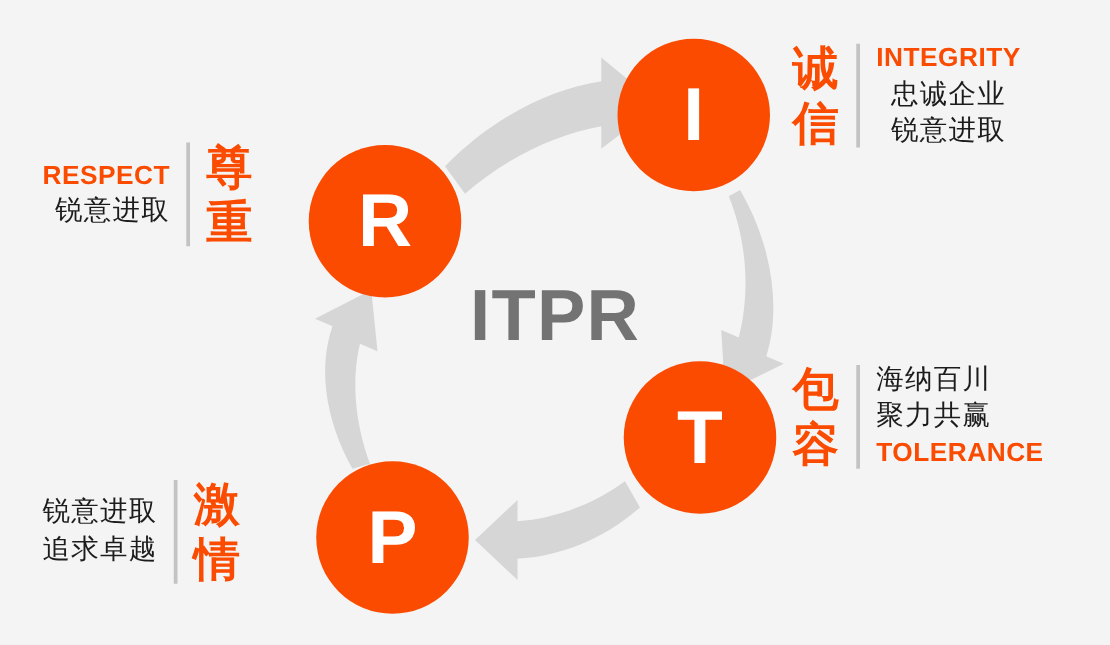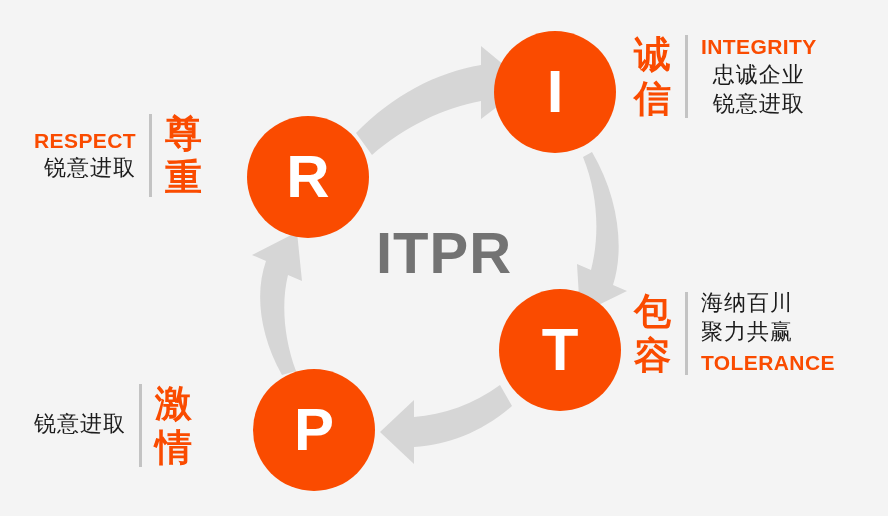--- a/index.html
+++ b/index.html
@@ -196,20 +196,21 @@
     <div class="divider"></div>
     <div class="cn-big">
       <div>尊</div>
       <div>重</div>
     </div>
   </div>
 
   <div class="block" id="block-passion">
     <div class="detail">
       <div class="cn-small">锐意进取</div>
+      <div class="cn-small">追求卓越</div>
     </div>
     <div class="divider"></div>
     <div class="cn-big">
       <div>激</div>
       <div>情</div>
     </div>
   </div>
 
   <div class="block" id="block-integrity">
     <div class="cn-big">

